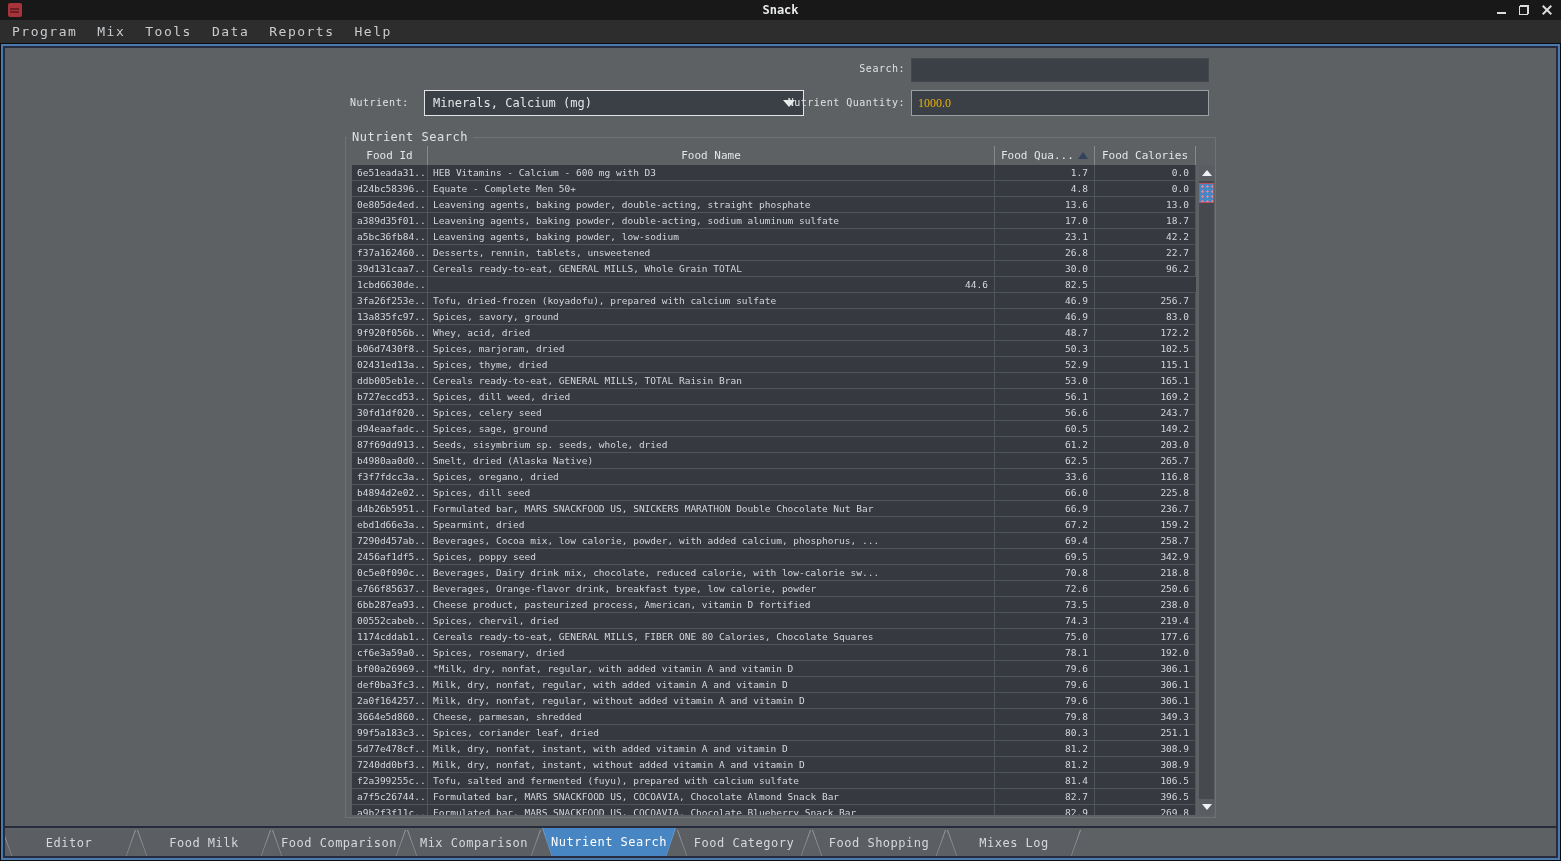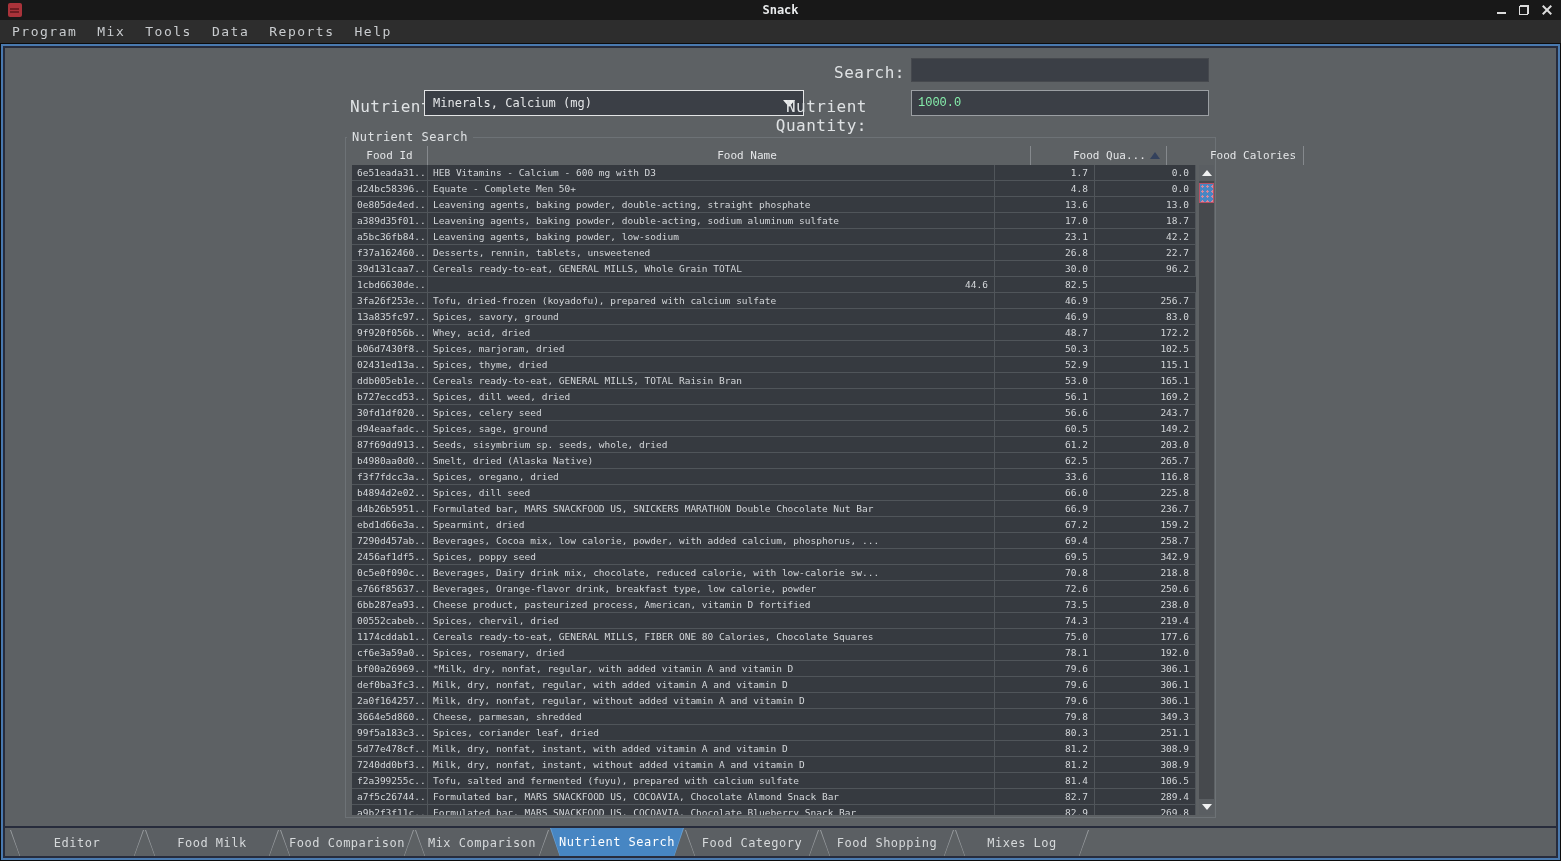--- a/index.html
+++ b/index.html
@@ -30,59 +30,59 @@
 
   
   .menubar{position:absolute;left:0;top:20px;width:1561px;height:23px;background:var(--menubar-bg);display:flex;align-items:center;padding-left:2px;z-index:60;}
   .menu-item{color:#c9cccf;font-size:13px;letter-spacing:1.5px;padding:0 10px;line-height:23px;}
 
   
   .border-overlay{position:absolute;left:0;top:43px;width:1561px;height:818px;pointer-events:none;z-index:55;
     box-shadow:inset 0 0 0 1px #0c0c0c, inset 0 0 0 3px var(--border-blue), inset 0 0 0 5px #272c3c;}
 
   
-  .form-label{position:absolute;font-size:16px;color:var(--label-text);letter-spacing:0.5px;}
+  .form-label{position:absolute;font-size:10px;color:var(--label-text);letter-spacing:0.5px;}
   .lbl-search{left:820px;top:63px;width:85px;text-align:right;}
   .lbl-nutrient{left:350px;top:97px;}
-  .lbl-quantity{left:737px;top:97px;width:130px;text-align:right;}
-  .text-field{position:absolute;background:var(--field-bg);color:#86efac;font-family:Liberation Mono, monospace;font-size:12px;padding:0 6px;outline:none;}
+  .lbl-quantity{left:775px;top:97px;width:130px;text-align:right;}
+  .text-field{position:absolute;background:var(--field-bg);color:#eab308;font-family:Liberation Serif, serif;font-size:12px;padding:0 6px;outline:none;}
   .search-input{left:911px;top:58px;width:298px;height:24px;border:1px solid #46494e;}
   .quantity-input{left:911px;top:90px;width:298px;height:26px;border:1px solid #9b9fa3;}
   .combobox{position:absolute;left:424px;top:90px;width:380px;height:26px;background:var(--field-bg);border:1px solid #e4e5e6;display:flex;align-items:center;padding:0 8px;}
   .combobox-text{color:#e4e6e8;font-size:12px;flex:1;white-space:nowrap;overflow:hidden;}
   .dropdown-arrow{width:0;height:0;border-left:6px solid transparent;border-right:6px solid transparent;border-top:7px solid #eceded;margin-left:6px;}
 
   
   .group-frame{position:absolute;left:345px;top:137px;width:871px;height:681px;border:1px solid #6d7276;}
   .group-label{position:absolute;left:347px;top:130px;font-size:12px;color:var(--label-text);background:var(--content-bg);padding:0 5px;z-index:2;letter-spacing:0.5px;}
 
   
   .table{position:absolute;left:352px;top:146px;width:844px;z-index:1;}
-  .thead{display:grid;grid-template-columns:76px 567px 100px 101px;height:19px;gap:36px;}
+  .thead{display:grid;grid-template-columns:76px 567px 100px 101px;height:19px;}
   .th{display:flex;align-items:center;justify-content:center;font-size:11px;color:#e3e5e7;border-right:1px solid #85898d;white-space:nowrap;overflow:hidden;}
   .th-qty{justify-content:space-between;padding:0 6px;}
   .sort-up{width:0;height:0;border-left:5px solid transparent;border-right:5px solid transparent;border-bottom:7px solid #33415c;}
   .tbody{height:650px;overflow:hidden;}
   .trow{display:grid;grid-template-columns:76px 567px 100px 101px;height:16px;background:var(--row-bg);border-bottom:1px solid var(--row-line);}
   .tcell{font-size:9.5px;line-height:15px;color:var(--row-text);white-space:nowrap;overflow:hidden;border-right:1px solid var(--row-line);}
   .c-id,.c-name{padding-left:5px;}
   .c-qty,.c-cal{text-align:right;padding-right:6px;}
 
   
   .scrollbar{position:absolute;left:1199px;top:165px;width:15px;height:650px;background:#46494d;z-index:2;}
   .sb-btn{position:absolute;left:0;width:15px;height:16px;background:#5a5e62;display:flex;align-items:center;justify-content:center;}
   .sb-btn.up{top:0;}
   .sb-btn.down{bottom:0;}
   .tri-up{width:0;height:0;border-left:5px solid transparent;border-right:5px solid transparent;border-bottom:6px solid #f0f1f2;}
   .tri-down{width:0;height:0;border-left:5px solid transparent;border-right:5px solid transparent;border-top:6px solid #f0f1f2;}
   .sb-thumb{position:absolute;left:0;top:18px;width:15px;height:20px;background:var(--accent);border:1px solid var(--thumb-border);
     background-image:radial-gradient(var(--thumb-dot) 1px, transparent 1.2px);background-size:5px 5px;}
 
   
-  .tabbar{position:absolute;left:0;top:826px;width:1561px;height:33px;border-top:2px solid #272c3c;display:flex;align-items:flex-start;padding-left:10px;z-index:40;}
+  .tabbar{position:absolute;left:0;top:826px;width:1561px;height:33px;border-top:2px solid #272c3c;display:flex;align-items:flex-start;padding-left:2px;z-index:40;}
   .tab{position:relative;width:134px;height:27px;margin-top:2px;margin-right:1px;background:#9a9ea1;
     clip-path:polygon(0 0, 100% 0, calc(100% - 10px) 100%, 10px 100%);}
   .tab-inner{position:absolute;left:1px;right:1px;top:0;bottom:1px;background:#5b5f63;color:#d6d9db;font-size:12px;letter-spacing:0.5px;
     display:flex;align-items:center;justify-content:center;clip-path:polygon(0 0, 100% 0, calc(100% - 9px) 100%, 9px 100%);white-space:nowrap;}
   .tab.active{margin-top:0;height:29px;background:#6aa0d2;}
   .tab.active .tab-inner{background:var(--accent);color:#ffffff;}
 </style>
 </head>
 <body>
 
@@ -367,21 +367,21 @@
       <div class="trow">
         <span class="tcell c-id">f2a399255c...</span>
         <span class="tcell c-name">Tofu, salted and fermented (fuyu), prepared with calcium sulfate</span>
         <span class="tcell c-qty">81.4</span>
         <span class="tcell c-cal">106.5</span>
       </div>
       <div class="trow">
         <span class="tcell c-id">a7f5c26744...</span>
         <span class="tcell c-name">Formulated bar, MARS SNACKFOOD US, COCOAVIA, Chocolate Almond Snack Bar</span>
         <span class="tcell c-qty">82.7</span>
-        <span class="tcell c-cal">289.4</span>
+        <span class="tcell c-cal">396.5</span>
       </div>
       <div class="trow">
         <span class="tcell c-id">a9b2f3f11c...</span>
         <span class="tcell c-name">Formulated bar, MARS SNACKFOOD US, COCOAVIA, Chocolate Blueberry Snack Bar</span>
         <span class="tcell c-qty">82.9</span>
         <span class="tcell c-cal">269.8</span>
       </div>
     </div>
 </div>
 

